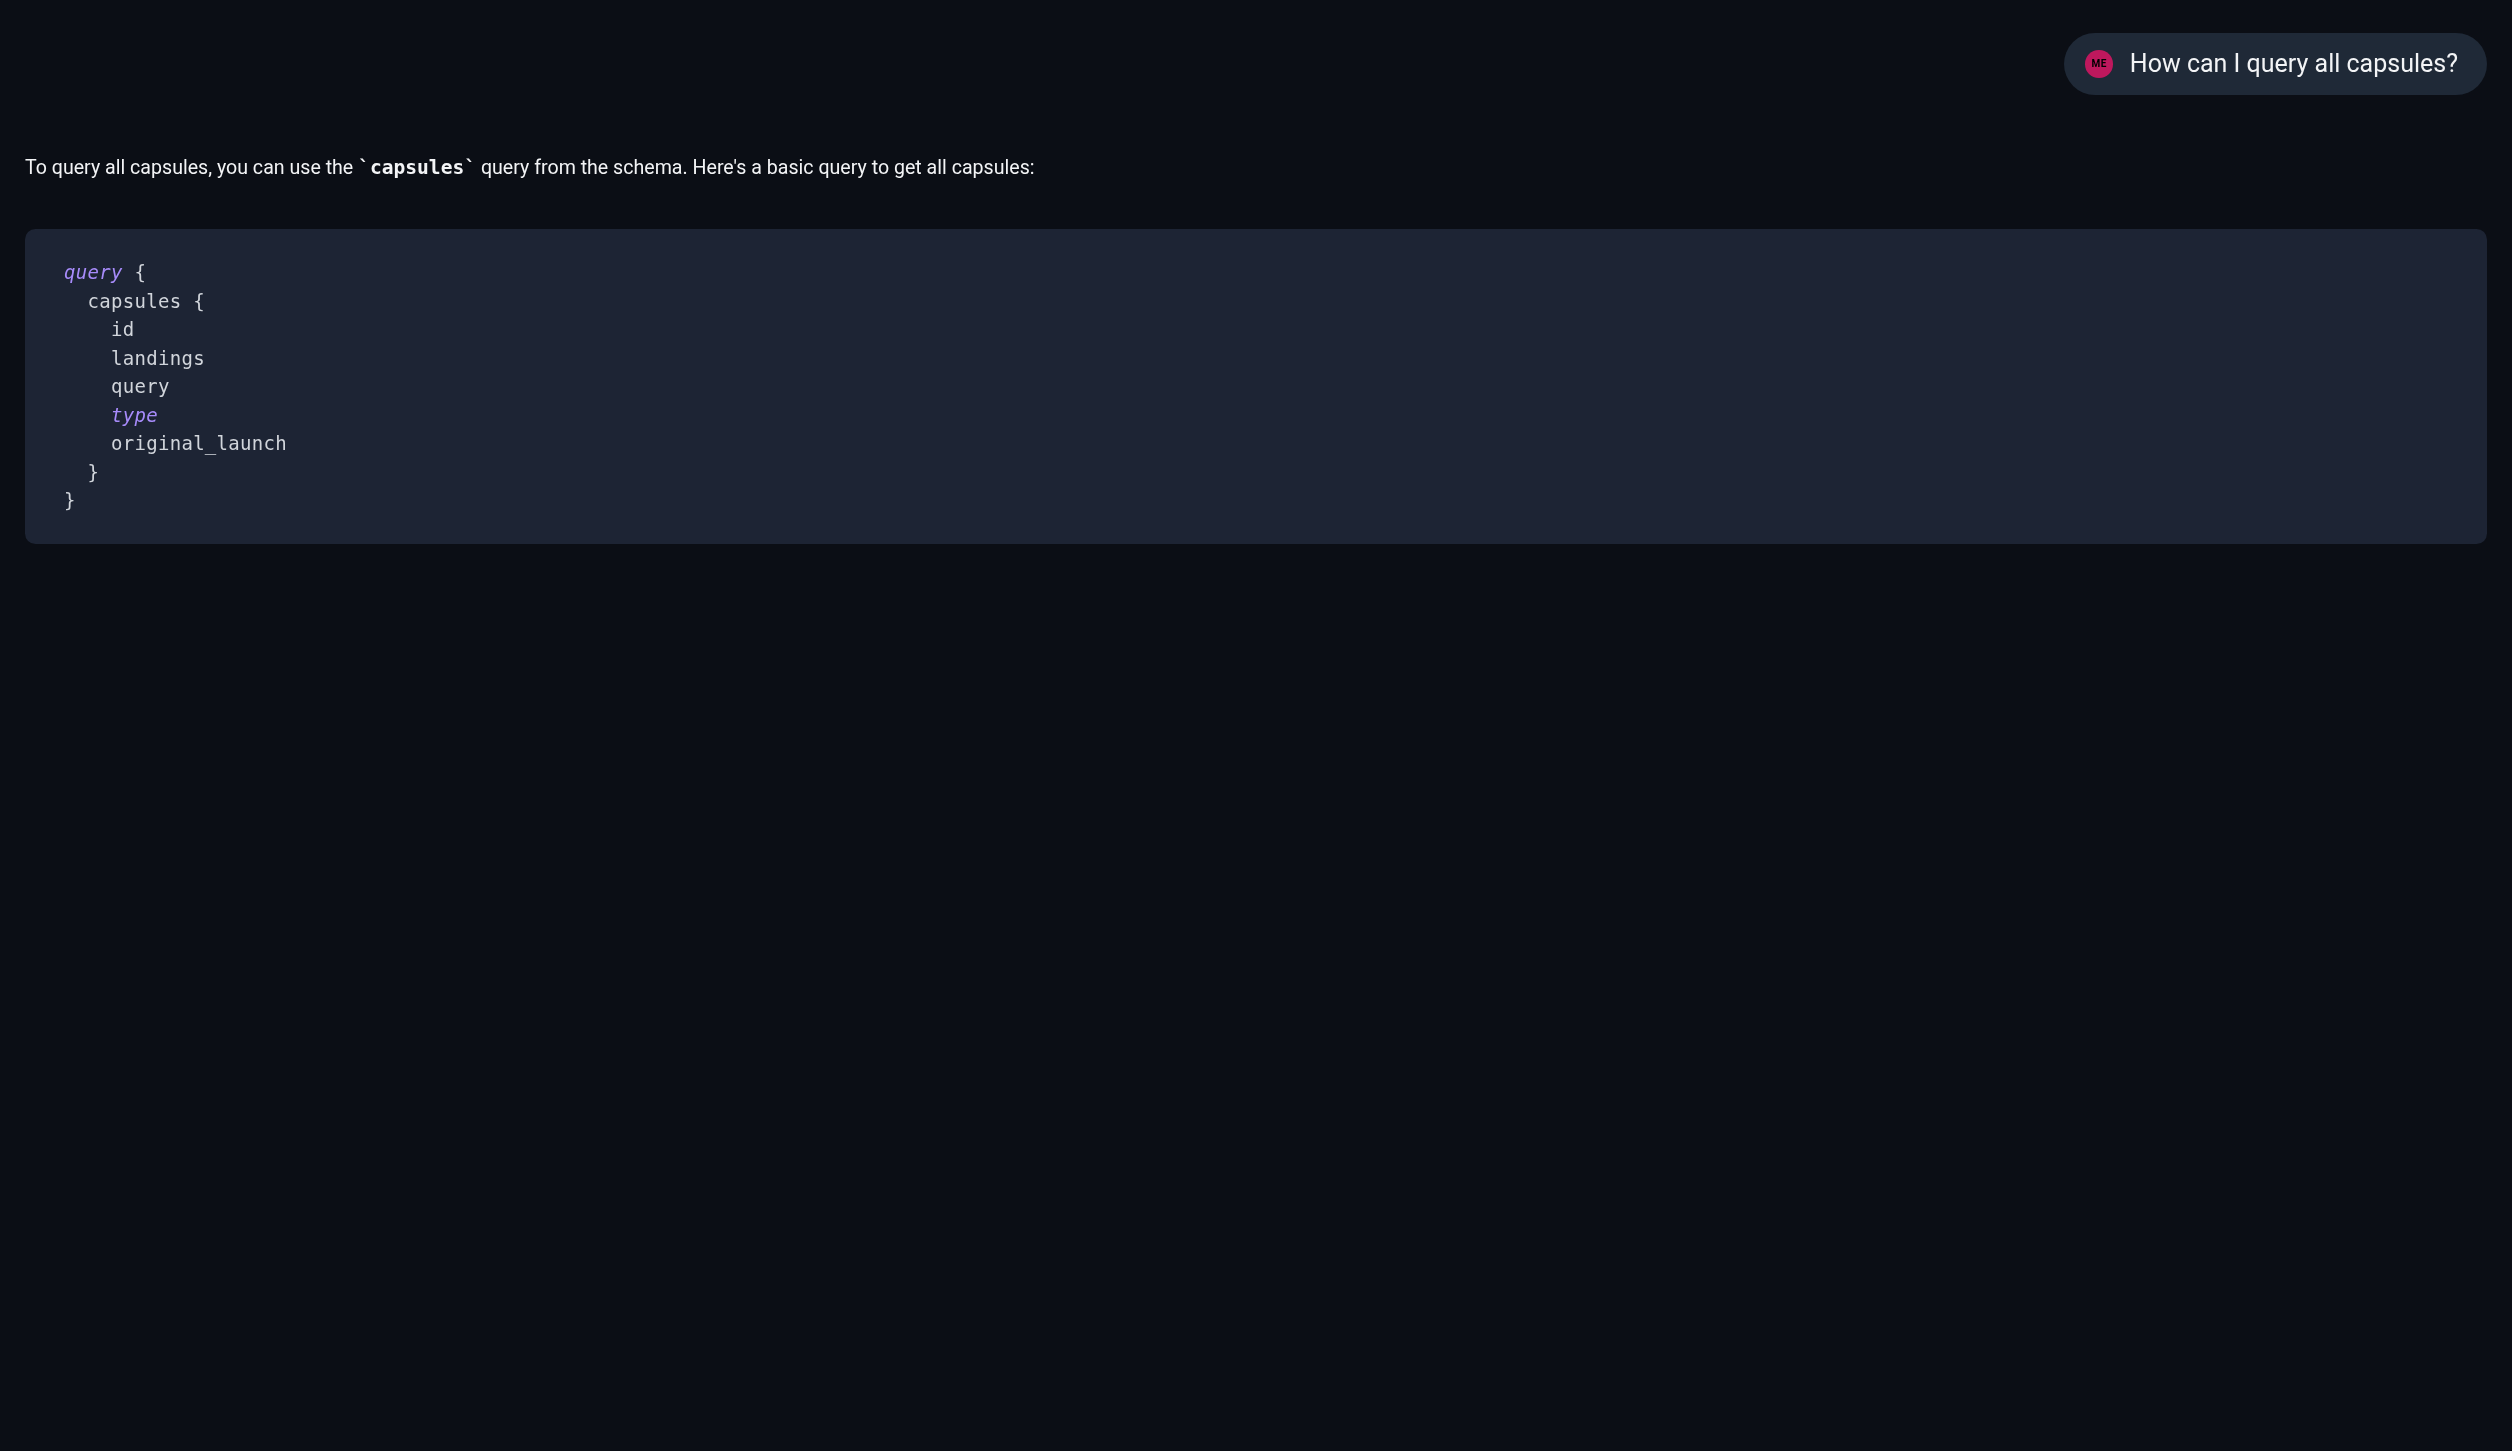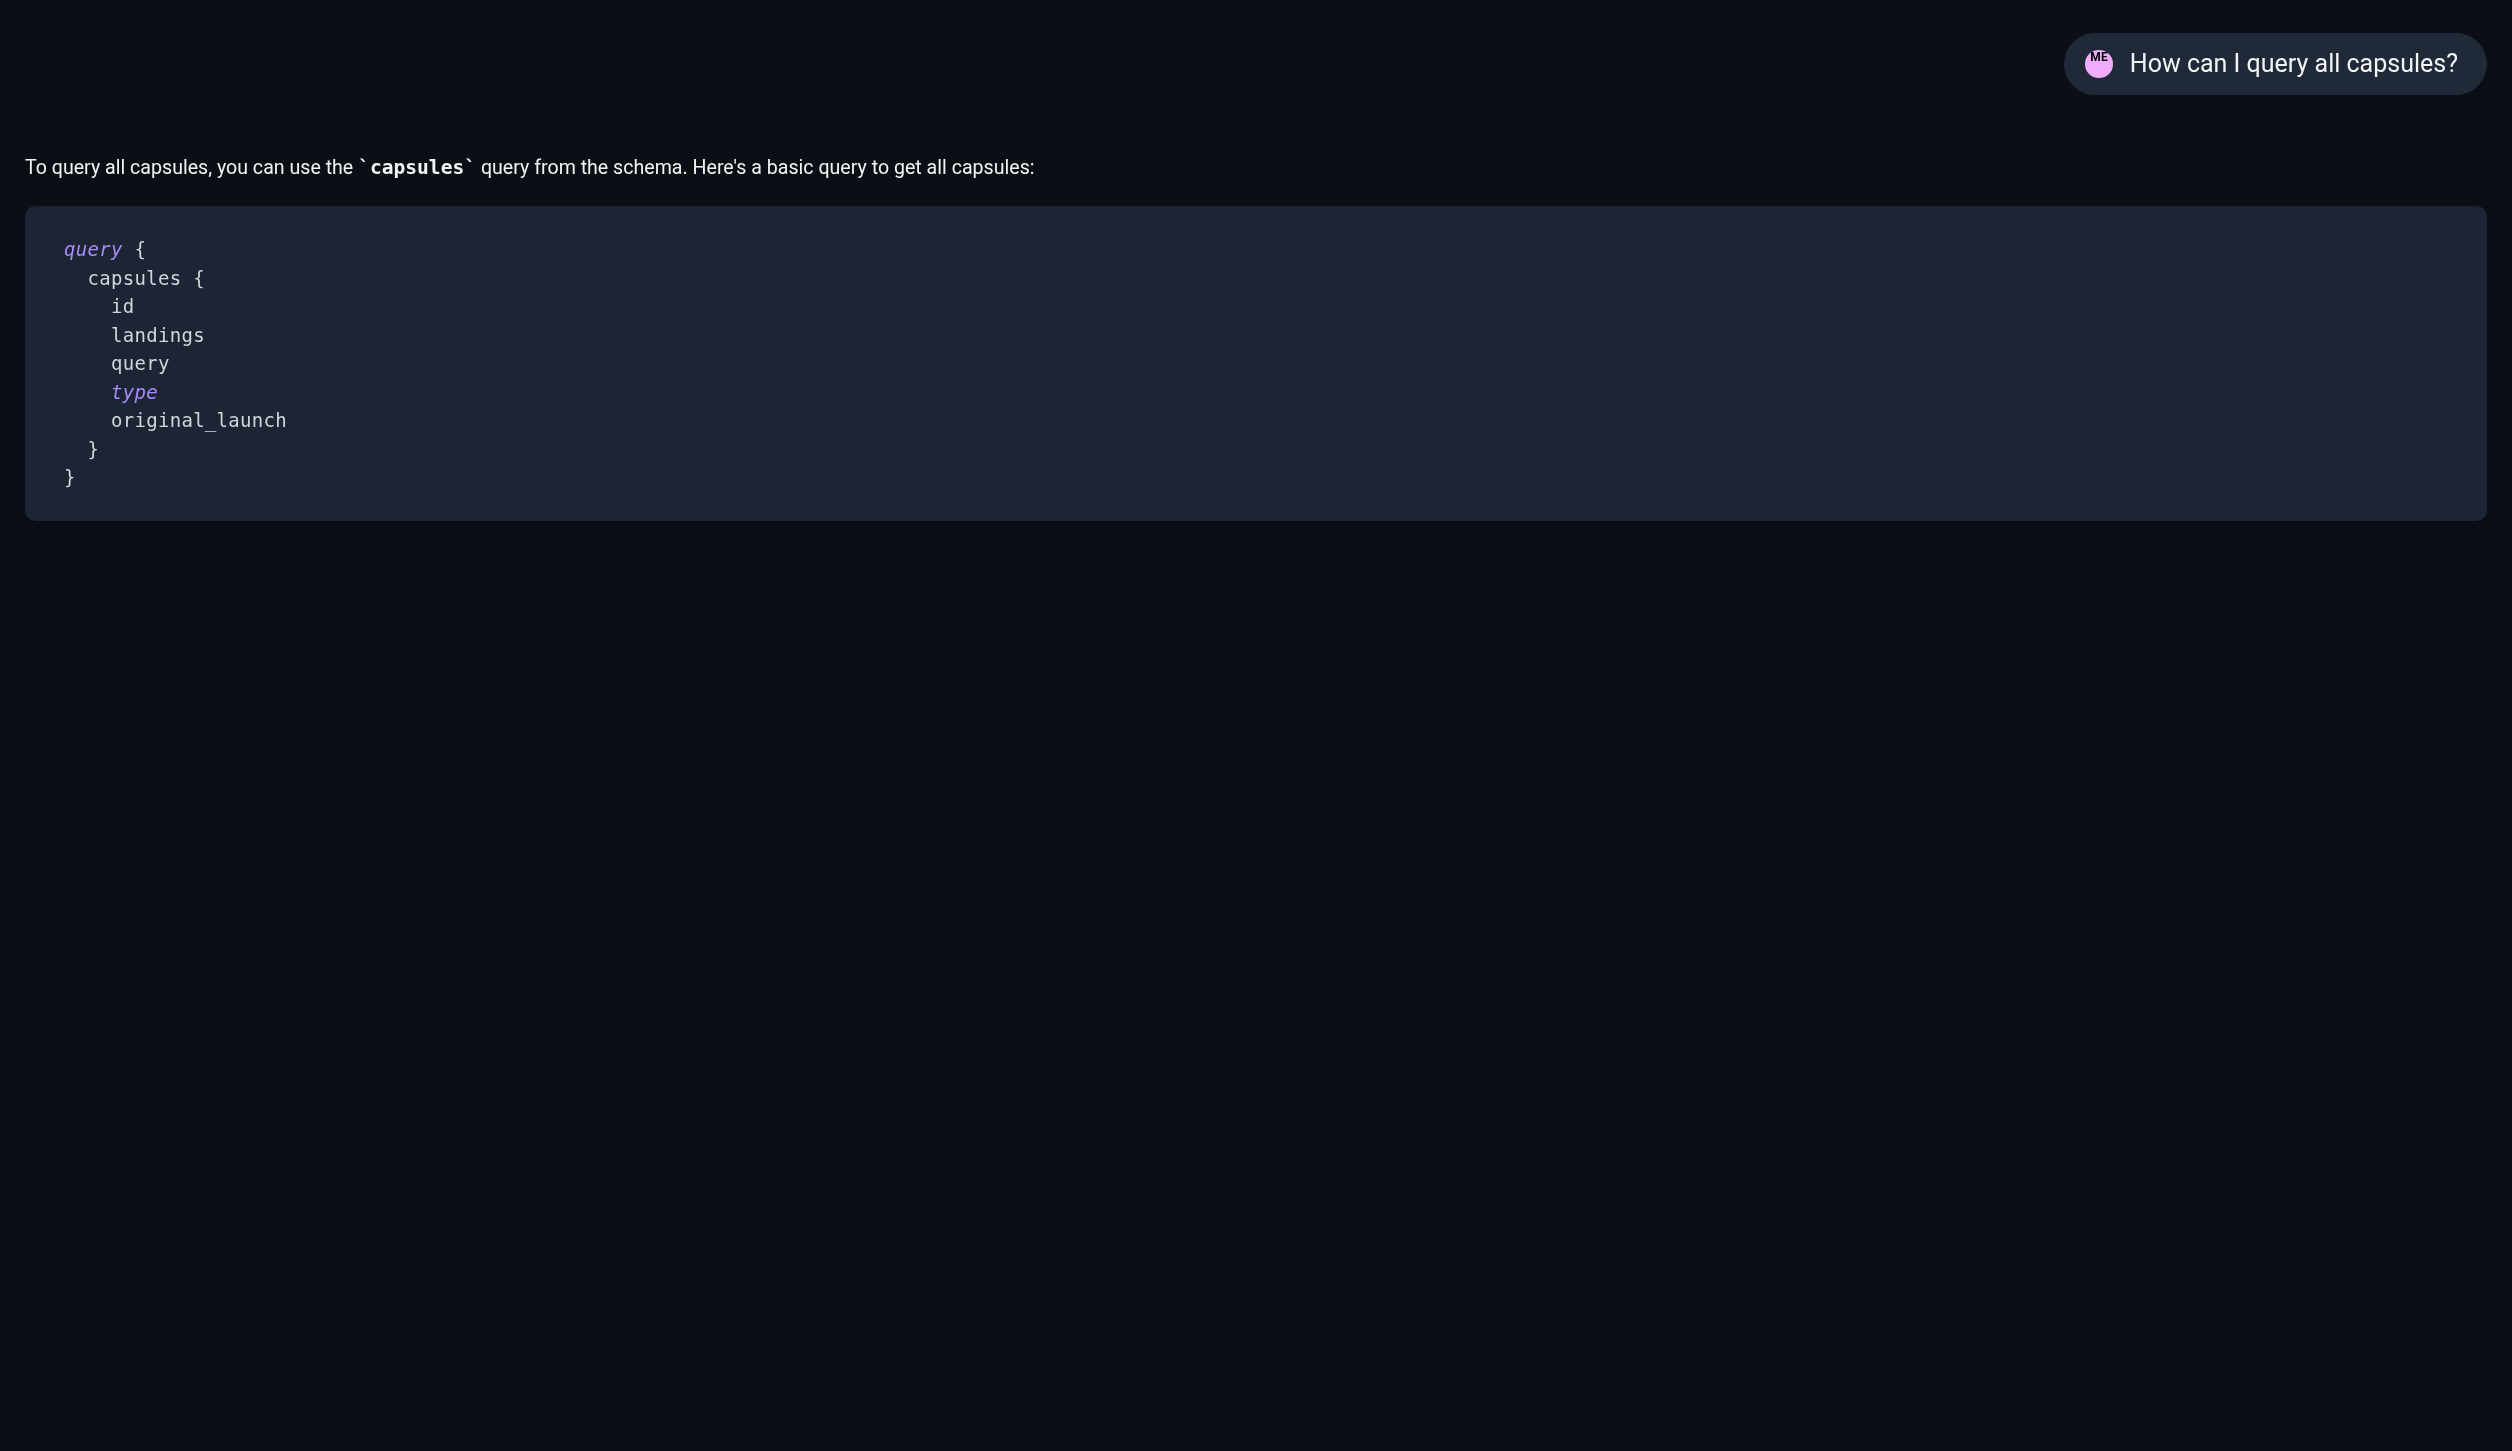--- a/index.html
+++ b/index.html
@@ -26,42 +26,43 @@
     .user-message {
       background-color: #1f2937;
       border-radius: 33px;
       padding: 16.4px 29px 16.4px 21px;
       display: flex;
       align-items: center;
       gap: 17px;
     }
     
     .avatar {
-      background-color: #f0abfc;
+      background-color: #be185d;
       color: #000000;
       width: 27.5px;
       height: 27.5px;
       border-radius: 50%;
       display: flex;
+      align-items: center;
       justify-content: center;
       font-weight: 700;
-      font-size: 12px;
+      font-size: 10px;
       flex-shrink: 0;
       letter-spacing: 0.3px;
     }
     
     .user-text {
       color: #f3f4f6;
       font-size: 25px;
     }
     
     .assistant-response {
       color: #f3f4f6;
       line-height: 1.45;
-      margin-bottom: 24px;
+      margin-bottom: 47px;
     }
     
     .inline-code {
       font-family: ui-monospace, "SF Mono", Menlo, Monaco, Consolas, monospace;
       font-weight: 700;
     }
     
     .backtick {
       font-family: ui-monospace, "SF Mono", Menlo, Monaco, Consolas, monospace;
       font-weight: 700;

